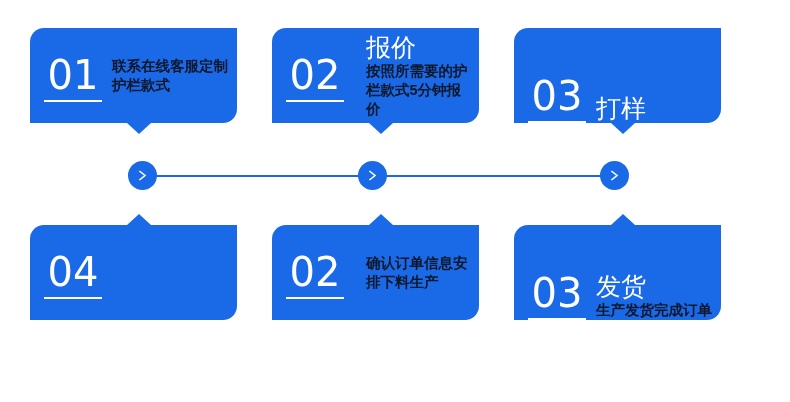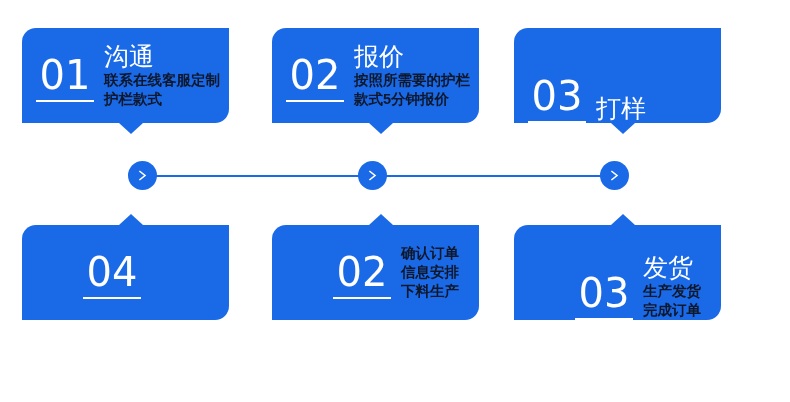--- a/index.html
+++ b/index.html
@@ -31,24 +31,23 @@
     align-items: center;
     box-sizing: border-box;
   }
   .card.top {
     top: 28px;
     border-radius: 14px 0 14px 0;
   }
   .card.bottom {
     top: 225px;
     border-radius: 14px 0 14px 0;
-    padding-left: 47px;
-  }
-  .card.c1 { left: 22px; }
-  .card.c2 { left: 272px; }
+  }
+  .card.c1 { left: 30px; }
+  .card.c2 { left: 272px; gap: 12px; }
   .card.c3 { left: 514px; align-items: flex-end; }
 
   
   .tail {
     position: absolute;
     left: 97px;
     width: 0;
     height: 0;
     border-left: 12px solid transparent;
     border-right: 12px solid transparent;
@@ -147,21 +146,20 @@
 <body>
 
 <div id="stage">
 
   <div class="card top c1">
     <div class="num-wrap">
       <div class="num">01</div>
       <div class="num-rule"></div>
     </div>
     <div class="txt">
-      <div class="card-title">沟通</div>
       <div class="card-desc">联系在线客服定制护栏款式</div>
     </div>
     <div class="tail"></div>
   </div>
 
   <div class="card top c2">
     <div class="num-wrap">
       <div class="num">02</div>
       <div class="num-rule"></div>
     </div>

